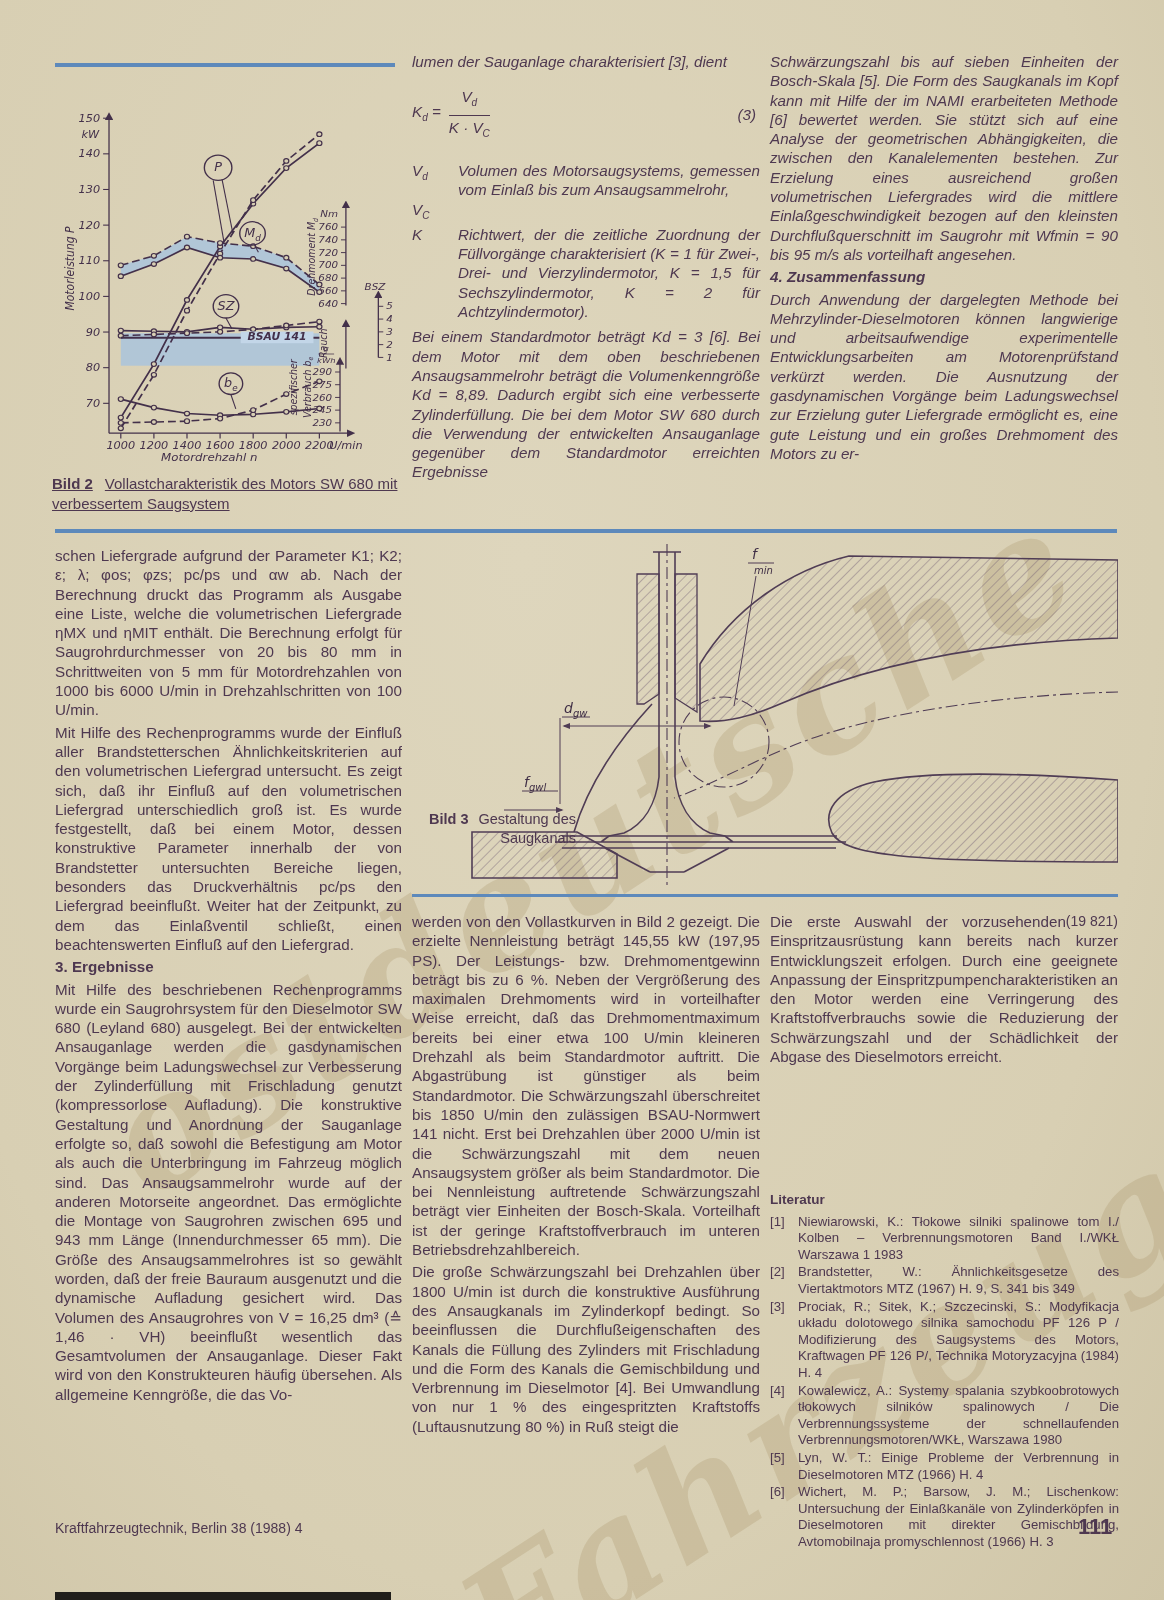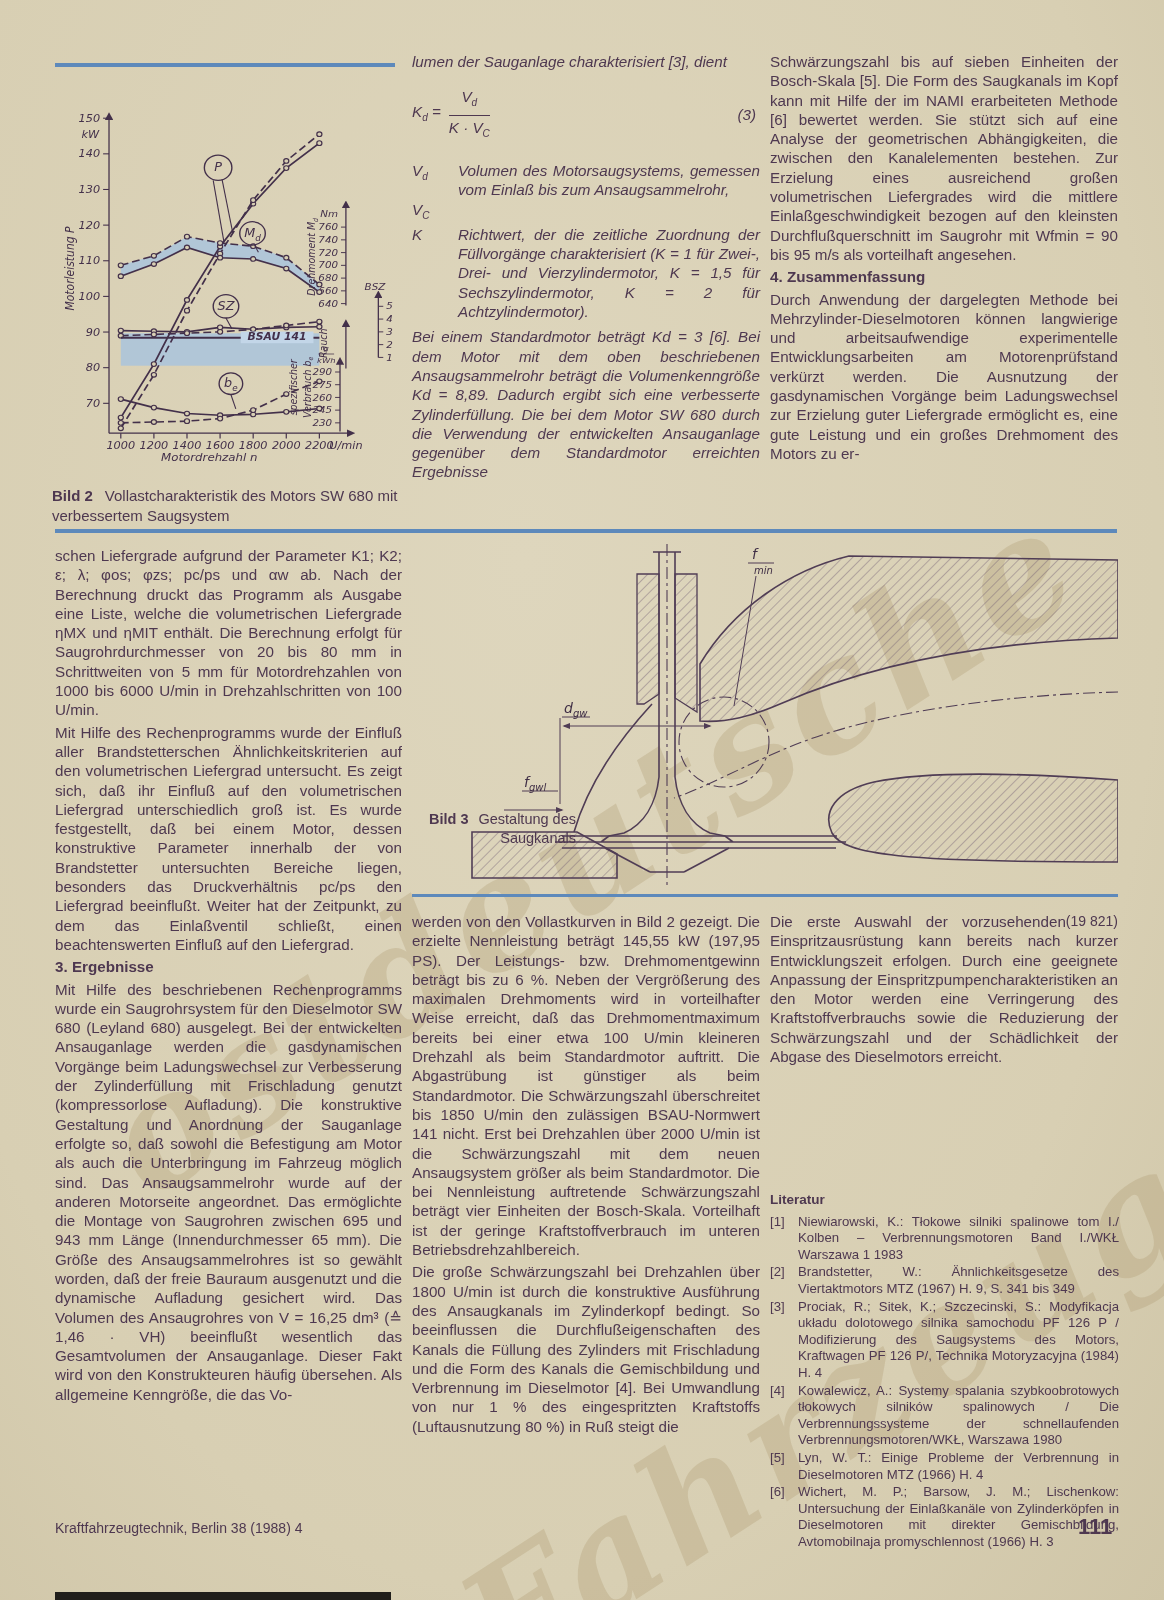--- a/index.html
+++ b/index.html
@@ -13,28 +13,28 @@
   .wm1{left:70px;top:1080px;font-size:155px;}
   .wm2{left:430px;top:1565px;font-size:150px;}
   .rule{position:absolute;background:#5d89bb;}
   .rule-top{left:55px;top:63px;width:340px;height:4px;}
   .rule-full{left:55px;top:529px;width:1062px;height:4px;}
   .rule-mid{left:412px;top:894px;width:706px;height:3px;}
   .col{position:absolute;width:348px;text-align:justify;font-size:15.2px;line-height:19.3px;}
   .col p{margin:0 0 3px 0;}
   .head{font-weight:bold;margin:9px 0 2px 0;}
   .col2-top{left:412px;top:52px;font-style:italic;}
-  .col3-top{left:770px;top:52px;}
+  .col3-top{left:770px;top:52px;font-style:italic;}
   .col1-lower{left:55px;top:546px;width:347px;}
   .col2-lower{left:412px;top:912px;}
   .col3-lower{left:770px;top:912px;}
   
   #fig2{position:absolute;left:52px;top:66px;margin:0;width:348px;}
   #bild2-svg{width:346px;height:396px;display:block;}
-  .cap{margin-top:24px;font-size:15px;line-height:19.5px;text-align:left;}
+  .cap{margin-top:12px;font-size:15px;line-height:19.5px;text-align:left;text-decoration:underline;}
   .cap b{margin-right:12px;}
   text{fill:#43304a;}
   .tn{font:italic 11.5px "DejaVu Sans",sans-serif;}
   .tns{font:italic 10.5px "DejaVu Sans",sans-serif;}
   .tn3{font:italic 8.5px "DejaVu Sans",sans-serif;}
   .tlab{font:italic 12px "DejaVu Sans",sans-serif;}
   .tcl{font:italic 13px "DejaVu Sans",sans-serif;}
   .tbs{font:italic bold 11px "DejaVu Sans",sans-serif;}
   
   #fig3{position:absolute;left:412px;top:542px;width:706px;height:350px;margin:0;}

